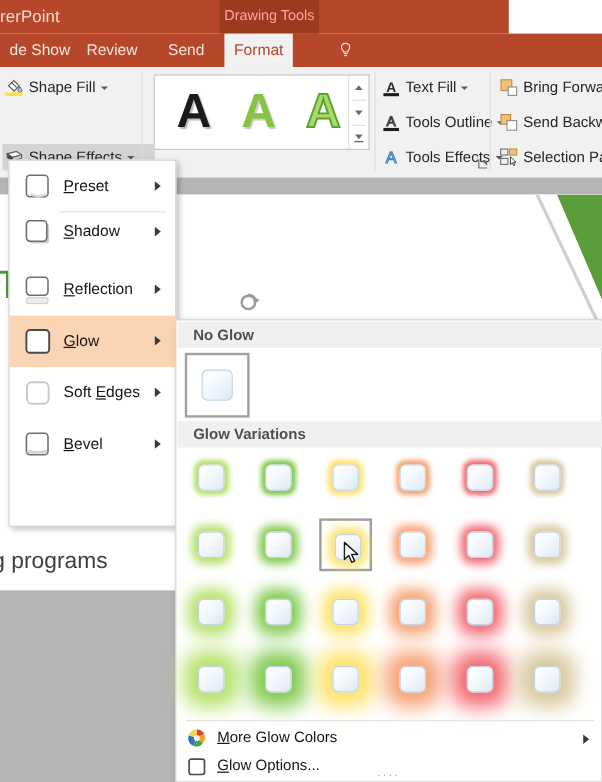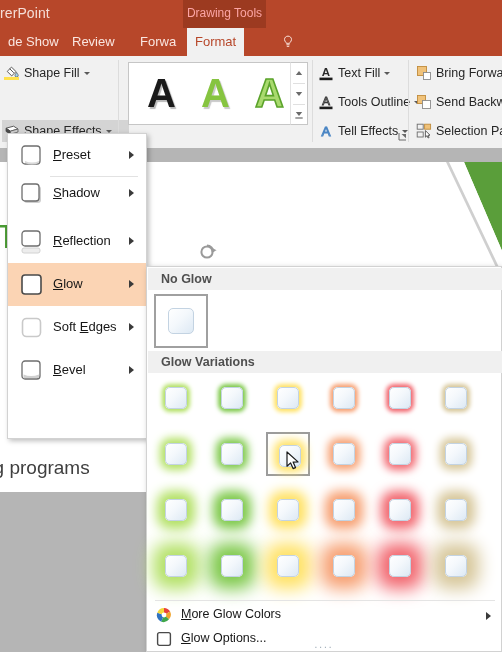--- a/index.html
+++ b/index.html
@@ -5,21 +5,21 @@
   html,body{margin:0;padding:0;}
   body{
     width:502px;height:652px;overflow:hidden;position:relative;
     font-family:"Liberation Sans", sans-serif;
     background:#ffffff;
     -webkit-font-smoothing:antialiased;
   }
 
   
   #titlebar{
-    position:absolute;left:0;top:0;width:502px;height:28px;
+    position:absolute;left:0;top:0;width:424px;height:28px;
     background:#b7472a;
   }
   #app-title{
     position:absolute;left:0;top:5px;
     color:#f5ded7;font-size:14px;letter-spacing:.1px;
     white-space:nowrap;
   }
   #ctx-tab{
     position:absolute;left:183px;top:0;width:83px;height:28px;
     background:#9c3a20;
@@ -216,21 +216,21 @@
 <div id="titlebar">
   <div id="app-title">rerPoint</div>
   <div id="ctx-tab">
     <span>Drawing Tools</span>
   </div>
 </div>
 
 <div id="tabstrip">
   <div class="tab" style="left:0px;">de Show</div>
   <div class="tab" style="left:64px;">Review</div>
-  <div class="tab" style="left:132px;">Forwa</div>
+  <div class="tab" style="left:132px;">Send</div>
   <div class="tab active" style="left:187px;">Format</div>
 
   <svg id="bulb" viewBox="0 0 16 16">
     <path d="M8 1.3c-2.3 0-4 1.7-4 3.8 0 1.5.8 2.4 1.5 3.2.4.5.6.8.6 1.2h3.8c0-.4.2-.7.6-1.2.7-.8 1.5-1.7 1.5-3.2 0-2.1-1.7-3.8-4-3.8z" fill="none" stroke="#fbe8e2" stroke-width="1.1"></path>
     <rect x="6.2" y="10.6" width="3.6" height="1.1" fill="#fbe8e2"></rect>
     <rect x="6.6" y="12.4" width="2.8" height="1.1" fill="#fbe8e2"></rect>
   </svg>
 </div>
 
 <div id="ribbon">
@@ -299,21 +299,21 @@
       <text x="8" y="11.4" font-size="11.5" font-family="Liberation Sans, sans-serif" fill="none" stroke="#3b3b3b" stroke-width=".9" text-anchor="middle">A</text>
       <rect x="1.5" y="12.6" width="13" height="2.6" fill="#1c1c1c"></rect>
     </svg>
     <span>Tools Outline</span><i class="caret"></i>
   </div>
 
   <div class="rb-item" style="left:316px;top:64px;">
     <svg class="rb-ico" viewBox="0 0 16 16">
       <text x="8" y="12.6" font-size="13.5" font-family="Liberation Sans, sans-serif" fill="none" stroke="#4b86c4" stroke-width="1" text-anchor="middle">A</text>
     </svg>
-    <span>Tell Effects</span><i class="caret"></i>
+    <span>Tools Effects</span><i class="caret"></i>
   </div>
 
   <svg class="dlg-launcher" style="left:398px;top:76px;" viewBox="0 0 9 9">
     <path d="M1 1 L1 8 L8 8" fill="none" stroke="#6a6a6a" stroke-width="1"></path>
     <path d="M3.5 2 L8 2 L8 6.2 Z" fill="#6a6a6a"></path>
   </svg>
 
   <div class="rsep" style="left:408px;"></div>
 
   <div class="rb-item" style="left:414px;top:6px;">

